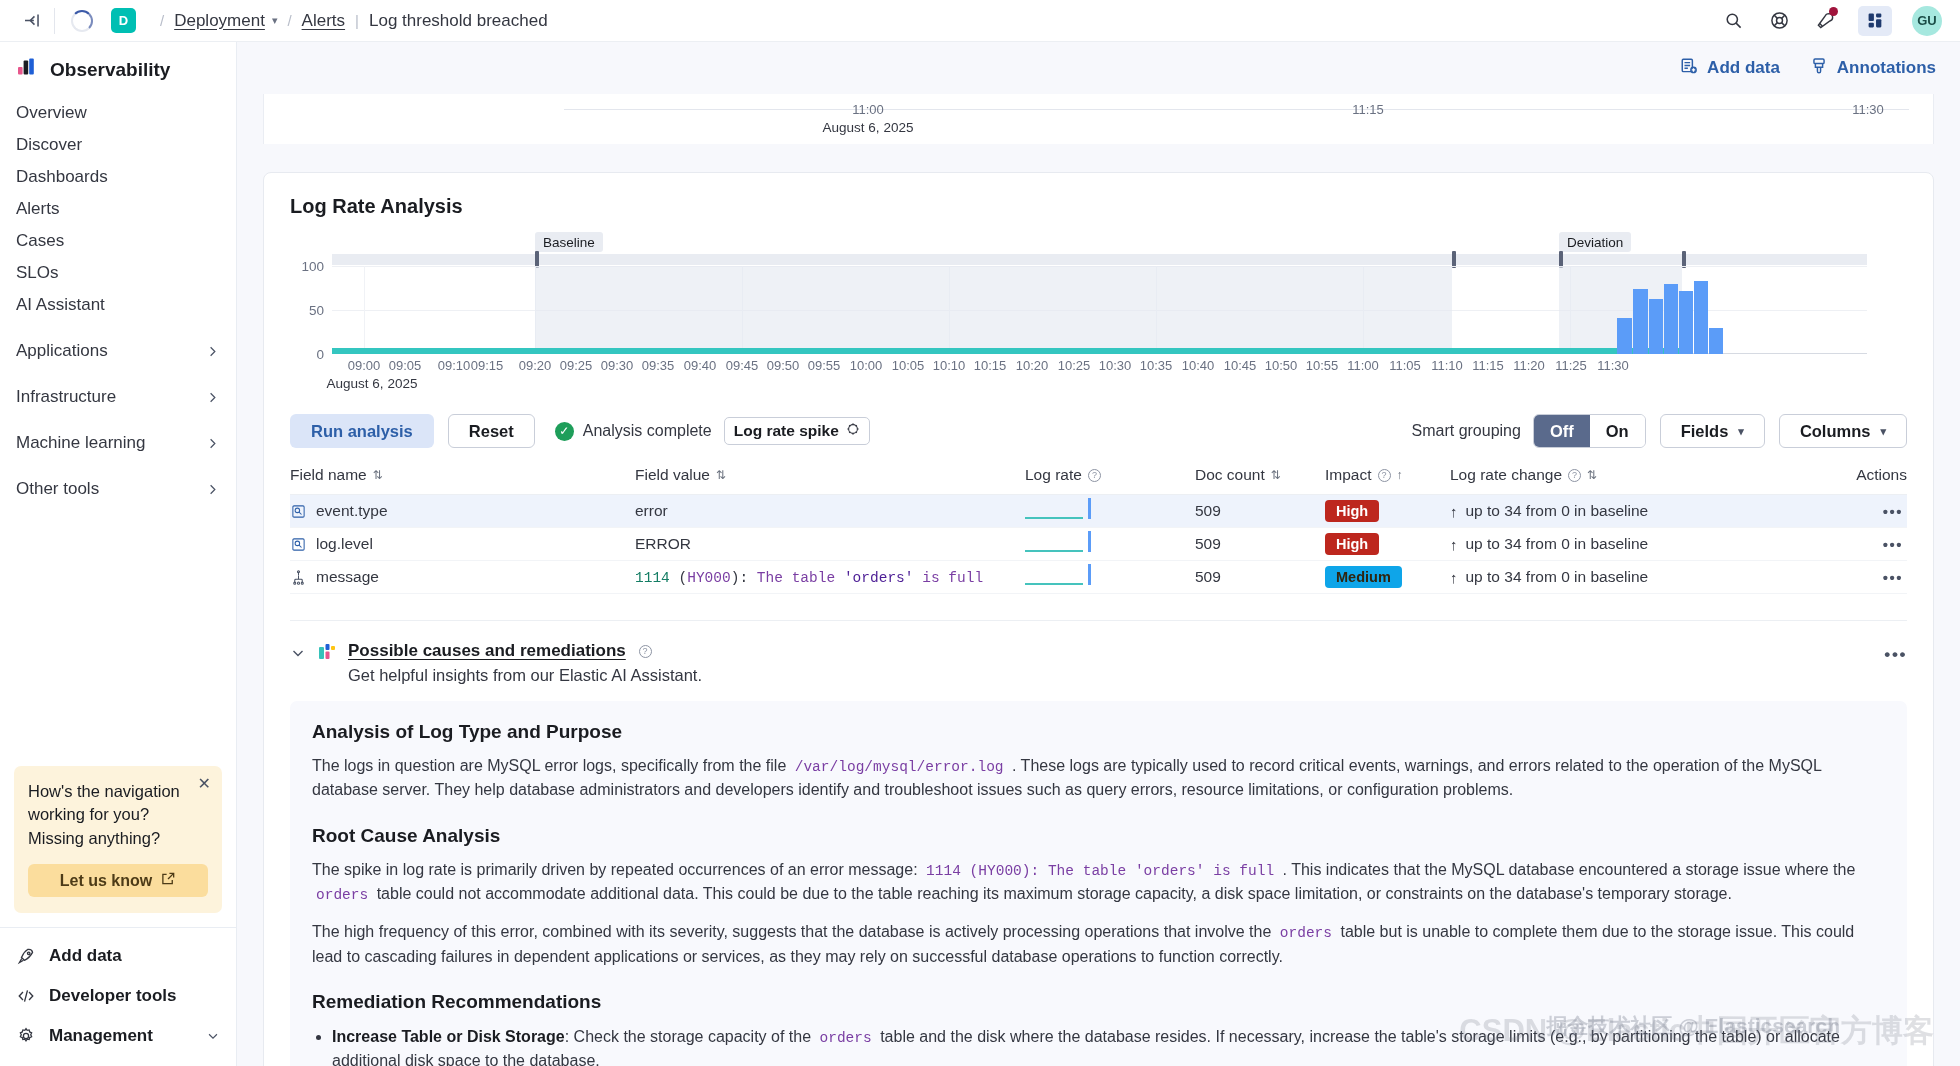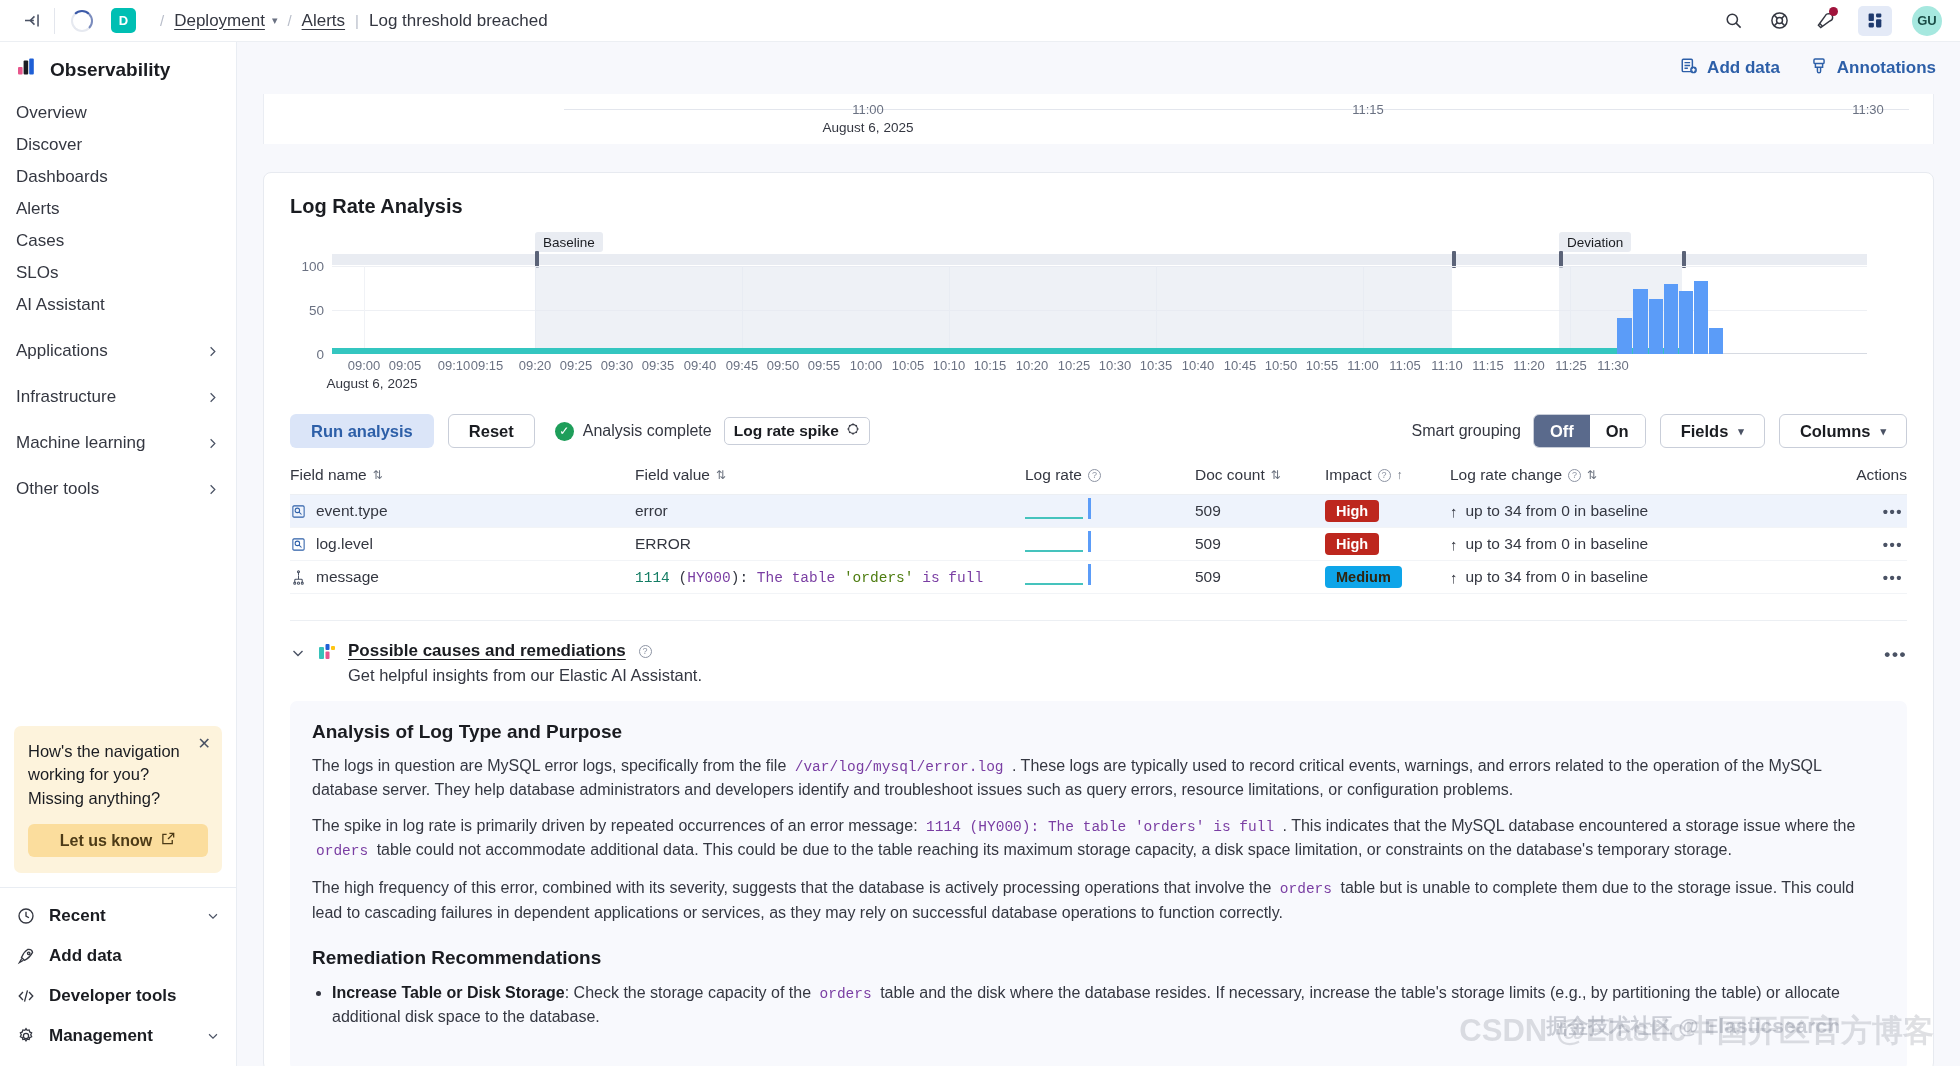--- a/index.html
+++ b/index.html
@@ -191,21 +191,21 @@
   table.res th .hc { display:flex; align-items:center; gap: 6px; }
   table.res th.num .hc, table.res th.right .hc { justify-content: flex-end; }
   table.res td { padding: 0; height: 33px; font-size: 15.5px; color:#343741; vertical-align: middle; border-bottom: 1px solid #f2f4f7; }
   tr.hl td { background: #eef3fc; }
   .fname { display:flex; align-items:center; gap: 9px; }
   .ficon-sm { width: 17px; height: 17px; color:#4a5264; display:flex; align-items:center; justify-content:center; flex: none; }
   .mono { font-family: "Liberation Mono", monospace; font-size: 14.5px; }
   .m-num { color:#147d64; }
   .m-op  { color:#343741; }
   .m-kw  { color:#7a3ea3; }
-  .m-str { color:#4d7c0f; }
+  .m-str { color:#4c1d95; }
   .spark { position: relative; width: 76px; height: 26px; }
   .spark .base { position:absolute; left:0; bottom: 5px; width: 58px; height: 2.5px; background:#45c3bd; }
   .spark .rise { position:absolute; right: 10px; bottom: 5px; width: 3px; height: 21px; background:#5b9cf8; }
   .badge { display:inline-flex; align-items:center; justify-content:center; height: 22px; padding: 0 11px; border-radius: 4px; font-size: 14.5px; font-weight: 700; }
   .badge.high { background:#bd271e; color:#fff; }
   .badge.medium { background:#0ea5e9; color:#2f2510; }
   .lrc { display:flex; align-items:center; gap: 8px; }
   .arrow-up { color:#343741; font-size: 15px; }
   .dots { color:#4a5264; letter-spacing: 1.5px; font-size: 15px; font-weight:700; cursor:pointer; display:block; text-align:right; padding-right: 4px;}
   .sorticon { color:#69707d; font-size: 12px; display:inline-flex; }
@@ -382,34 +382,20 @@
             <svg width="15" height="15" viewBox="0 0 16 16" fill="none" stroke="currentColor" stroke-width="1.4">
               <path d="M9 2.5h4.5V7"></path>
                 <path d="M13.5 2.5L7.5 8.5"></path>
                 <path d="M12 9.5v4h-10v-10h4"></path>
             </svg>
           </span>
         </button>
       </div>
 
       <div class="sidebar-footer">
-        <div class="footer-item">
-          <span class="ficon">
-            <svg width="18" height="18" viewBox="0 0 16 16" fill="none" stroke="currentColor" stroke-width="1.2">
-                <circle cx="8" cy="8" r="6.2"></circle>
-                <path d="M8 4.3V8l2.6 1.6"></path>
-              </svg>
-          </span>
-          <span>Recent</span>
-          <span class="fchev">
-            <svg width="14" height="14" viewBox="0 0 16 16" fill="none" stroke="currentColor" stroke-width="1.3">
-                <path d="M3.5 6L8 10.5 12.5 6"></path>
-              </svg>
-          </span>
-        </div>
         <div class="footer-item">
           <span class="ficon">
             <svg width="18" height="18" viewBox="0 0 16 16" fill="none" stroke="currentColor" stroke-width="1.2">
               <path d="M9.5 2.2c2.3-.3 4 .4 4.3 2.6-1.8 3.6-5 6-7.2 7L4 9.4c1-2.2 2-5.2 5.5-7.2z"></path>
               <path d="M4.2 10.2l-2 3.6 3.6-2"></path>
                 <circle cx="10.4" cy="5.6" r="1.1"></circle>
             </svg>
           </span>
           <span>Add data</span>
         </div>
@@ -787,20 +773,21 @@
                 <div class="ins-sub">Get helpful insights from our Elastic AI Assistant.</div>
               </div>
             </div>
 
             <div class="ai-panel">
               <div class="ai-h">Analysis of Log Type and Purpose</div>
               <div class="ai-p">
                 <span>The logs in question are MySQL error logs, specifically from the file </span><span class="code">/var/log/mysql/error.log</span><span> . These logs are typically used to record critical events, warnings, and errors related to the operation of the MySQL database server. They help database administrators and developers identify and troubleshoot issues such as query errors, resource limitations, or configuration problems.</span>
               </div>
 
+              <div class="ai-h sub">Root Cause Analysis</div>
               <div class="ai-p">
                 <span>The spike in log rate is primarily driven by repeated occurrences of an error message: </span><span class="code">1114 (HY000): The table 'orders' is full</span><span> . This indicates that the MySQL database encountered a storage issue where the </span><span class="code">orders</span><span> table could not accommodate additional data. This could be due to the table reaching its maximum storage capacity, a disk space limitation, or constraints on the database's temporary storage.</span>
               </div>
               <div class="ai-p tight">
                 <span>The high frequency of this error, combined with its severity, suggests that the database is actively processing operations that involve the </span><span class="code">orders</span><span> table but is unable to complete them due to the storage issue. This could lead to cascading failures in dependent applications or services, as they may rely on successful database operations to function correctly.</span>
               </div>
 
               <div class="ai-h sub">Remediation Recommendations</div>
               <ul class="ai-ul">
                 <li>

